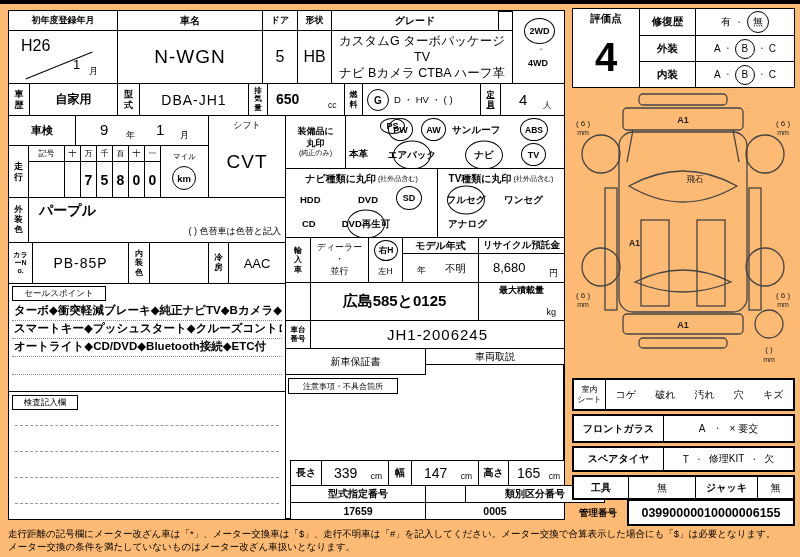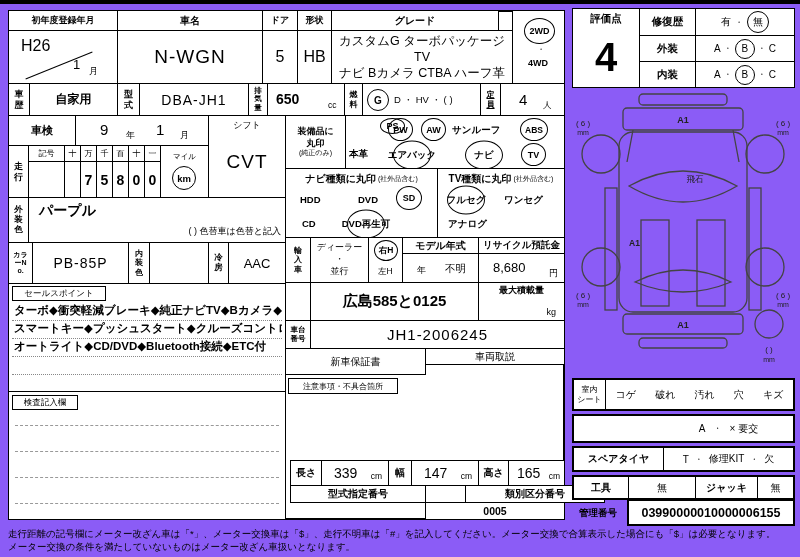--- a/index.html
+++ b/index.html
@@ -1,18 +1,18 @@
 <!DOCTYPE html>
 <html><head>
 <meta charset="utf-8">
 <style>
   * { margin:0; padding:0; box-sizing:border-box; }
   html,body { background:#fff; }
   body { font-family:"Liberation Sans","DejaVu Sans",sans-serif; color:#000; }
-  .page { position:relative; width:800px; height:557px; background:#8b5cf6; overflow:hidden; font-size:11px; }
+  .page { position:relative; width:800px; height:557px; background:#fdba74; overflow:hidden; font-size:11px; }
   .c { position:absolute; border:1px solid #000; background:#fff; }
   .c2 { position:absolute; border:2px solid #000; background:#fff; }
   .n { position:absolute; }
   .cen { display:flex; align-items:center; justify-content:center; text-align:center; }
   .b { font-weight:bold; }
   .vl { word-break:break-all; line-height:1.15; text-align:center; }
   .circ { display:inline-flex; align-items:center; justify-content:center; border:1.6px solid transparent; border-radius:50%; font-weight:bold; }
   .circ.on { border-color:#000; }
   .stamp { position:relative; display:inline-flex; align-items:center; justify-content:center; }
   .stamp.on::after { content:''; position:absolute; left:50%; top:50%; transform:translate(-50%,-50%); width:36px; height:27px; border:1.7px solid #000; border-radius:50%; }
@@ -254,20 +254,21 @@
     <span class="n" style="left:12px;top:4px;font-size:14px;">147</span>
     <span class="n" style="right:6px;top:10px;font-size:8.5px;">cm</span>
   </div>
   <div class="c cen b" style="left:478px;top:460px;width:31px;height:26px;font-size:10px;">高さ</div>
   <div class="c" style="left:508px;top:460px;width:57px;height:26px;">
     <span class="n" style="left:8px;top:4px;font-size:14px;">165</span>
     <span class="n" style="right:4px;top:10px;font-size:8.5px;">cm</span>
   </div>
   <div class="c cen b" style="left:290px;top:485px;width:136px;height:18px;font-size:10px;">型式指定番号</div>
   <div class="c cen b" style="left:425px;top:485px;width:140px;height:18px;font-size:10px;margin-left:40px;">類別区分番号</div>
+  <div class="c cen b" style="left:290px;top:502px;width:136px;height:18px;font-size:10.5px;">17659</div>
   <div class="c cen b" style="left:425px;top:502px;width:140px;height:18px;font-size:10.5px;">0005</div>
 
   <div class="c2" style="left:572px;top:8px;width:223px;height:80px;"></div>
   <div class="c" style="left:572px;top:8px;width:68px;height:80px;">
     <div class="cen b" style="height:20px;font-size:10.5px;">評価点</div>
     <div class="cen b" style="height:56px;font-size:40px;">4</div>
   </div>
   <div class="c cen b" style="left:639px;top:8px;width:57px;height:28px;font-size:10.5px;">修復歴</div>
   <div class="c cen" style="left:695px;top:8px;width:100px;height:28px;gap:4px;font-size:10px;">
     <span>有</span>
@@ -335,20 +336,21 @@
     <div class="n cen" style="left:32px;top:0;width:187px;height:29px;justify-content:space-around;font-size:10px;">
       <span>コゲ</span>
       <span>破れ</span>
       <span>汚れ</span>
       <span>穴</span>
       <span>キズ</span>
     </div>
   </div>
 
   <div class="c2" style="left:572px;top:414px;width:223px;height:29px;">
+    <div class="n cen b" style="left:0;top:0;width:90px;height:25px;border-right:1px solid #000;font-size:10px;">フロントガラス</div>
     <div class="n cen" style="left:90px;top:0;width:129px;height:25px;gap:8px;font-size:10px;">
       <span>A</span>
       <span style="font-size:8px;">・</span>
       <span>× 要交</span>
     </div>
   </div>
 
   <div class="c2" style="left:572px;top:446px;width:223px;height:26px;">
     <div class="n cen b" style="left:0;top:0;width:90px;height:22px;border-right:1px solid #000;font-size:10px;">スペアタイヤ</div>
     <div class="n cen" style="left:90px;top:0;width:129px;height:22px;gap:6px;font-size:10px;">

